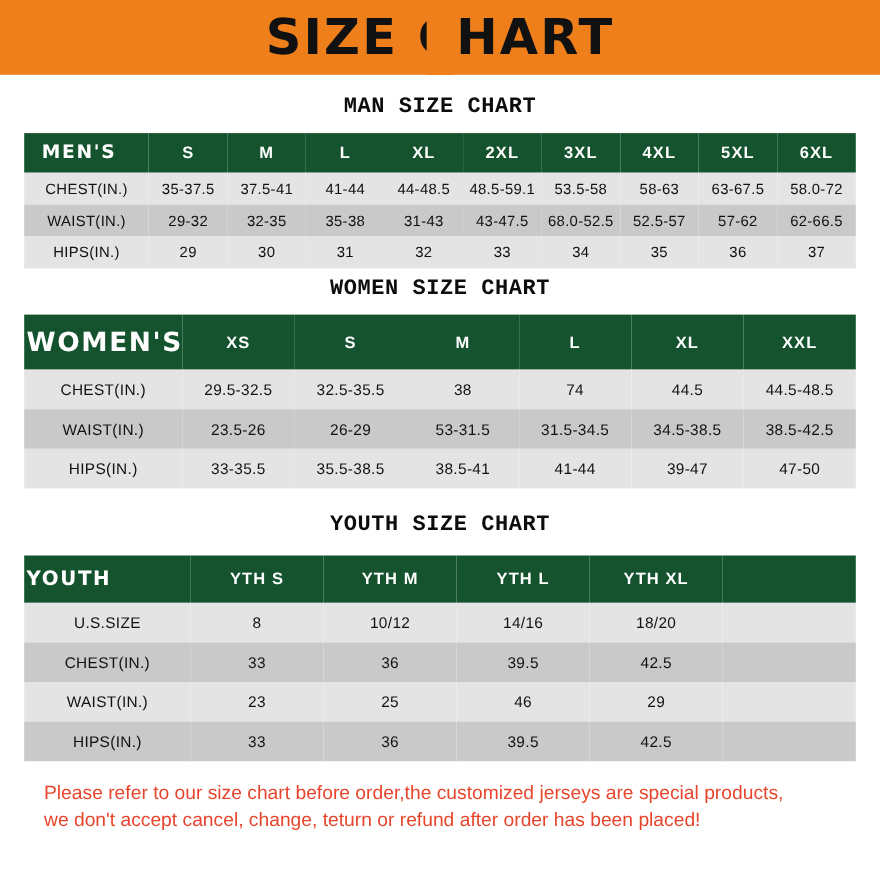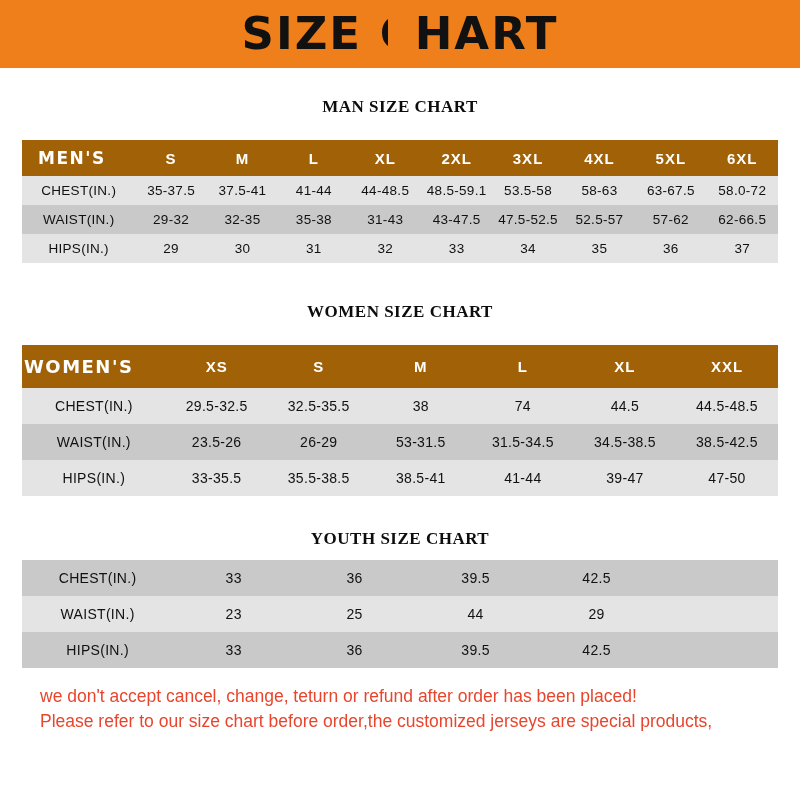--- a/index.html
+++ b/index.html
@@ -47,45 +47,45 @@
     line-height: 1;
     margin: 0;
     padding-bottom: 2px;
   }
   .body-wrap {
     padding: 0 22px;
     box-sizing: border-box;
   }
   .section-title {
     text-align: center;
-    font-family: Liberation Serif, serif;
+    font-family: Liberation Mono, monospace;
     font-weight: bold;
-    font-size: 17px;
+    font-size: 20px;
     letter-spacing: 0.5px;
     color: #0d0d0d;
-    margin: 11px;
+    margin: 0;
   }
   .t-man { padding-top: 18px; padding-bottom: 12px; }
-  .t-women { padding-top: 28px; padding-bottom: 12px; }
-  .t-youth { padding-top: 22px; padding-bottom: 0; }
+  .t-women { padding-top: 7px; padding-bottom: 12px; }
+  .t-youth { padding-top: 22px; padding-bottom: 16px; }
 
   table.size-table {
     width: 100%;
     border-collapse: collapse;
     table-layout: fixed;
   }
   table.size-table th,
   table.size-table td {
     text-align: center;
     vertical-align: middle;
     font-family: "Liberation Sans", sans-serif;
   }
   
   tr.head-row {
-    background: #a16207;
+    background: #14532d;
   }
   tr.head-row th {
     color: #ffffff;
     font-size: 14px;
     font-weight: normal;
     letter-spacing: 1px;
     padding: 8px 2px;
   }
   tr.head-row th.corner {
     font-family: "DejaVu Sans", sans-serif;
@@ -120,21 +120,21 @@
   
   .women-table col.c0 { width: 19%; }
   
   .youth-table col.c0 { width: 20%; }
   .youth-table tr.head-row th.size-lab { font-size: 15px; }
   .youth-table tr.head-row th { padding: 11px 2px; }
   .youth-table tr.row-light td, .youth-table tr.row-dark td { padding: 10px 2px; font-size: 14px; }
   .women-table tr.head-row th { padding: 11px 2px; }
   .women-table tr.row-light td, .women-table tr.row-dark td { padding: 10px 2px; font-size: 14px; }
   .youth-table tr.head-row th.corner { font-size: 18px; }
-  .women-table tr.head-row th.corner { font-size: 18px; }
+  .women-table tr.head-row th.corner { font-size: 24px; }
 
   .notice {
     padding: 16px 18px 0 18px;
     color: #e8452c;
     font-family: "Liberation Sans", sans-serif;
     font-size: 17.5px;
     line-height: 1.45;
     text-align: left;
   }
   .notice span { display: block; }
@@ -189,21 +189,21 @@
           <td>63-67.5</td>
           <td>58.0-72</td>
         </tr>
         <tr class="row-dark">
           <td class="rowlabel">WAIST(IN.)</td>
           <td>29-32</td>
           <td>32-35</td>
           <td>35-38</td>
           <td>31-43</td>
           <td>43-47.5</td>
-          <td>47.5-52.5</td>
+          <td>68.0-52.5</td>
           <td>52.5-57</td>
           <td>57-62</td>
           <td>62-66.5</td>
         </tr>
         <tr class="row-light">
           <td class="rowlabel">HIPS(IN.)</td>
           <td>29</td>
           <td>30</td>
           <td>31</td>
           <td>32</td>
@@ -271,46 +271,62 @@
     <table class="size-table youth-table">
       <colgroup>
         <col class="c0">
           <col>
           <col>
           <col>
           <col>
           <col>
       </colgroup>
       <tbody>
+        <tr class="head-row">
+          <th class="corner">YOUTH</th>
+          <th class="size-lab">YTH S</th>
+          <th class="size-lab">YTH M</th>
+          <th class="size-lab">YTH L</th>
+          <th class="size-lab">YTH XL</th>
+          <th></th>
+        </tr>
+        <tr class="row-light">
+          <td class="rowlabel">U.S.SIZE</td>
+          <td>8</td>
+          <td>10/12</td>
+          <td>14/16</td>
+          <td>18/20</td>
+          <td></td>
+        </tr>
         <tr class="row-dark">
           <td class="rowlabel">CHEST(IN.)</td>
           <td>33</td>
           <td>36</td>
           <td>39.5</td>
           <td>42.5</td>
           <td></td>
         </tr>
         <tr class="row-light">
           <td class="rowlabel">WAIST(IN.)</td>
           <td>23</td>
           <td>25</td>
-          <td>44</td>
+          <td>46</td>
           <td>29</td>
           <td></td>
         </tr>
         <tr class="row-dark">
           <td class="rowlabel">HIPS(IN.)</td>
           <td>33</td>
           <td>36</td>
           <td>39.5</td>
           <td>42.5</td>
           <td></td>
         </tr>
       </tbody>
     </table>
 
     <div class="notice">
+      <span>Please refer to our size chart before order,the customized jerseys are special products,</span>
       <span>we don't accept cancel, change, teturn or refund after order has been placed!</span>
-      <span>Please refer to our size chart before order,the customized jerseys are special products,</span>
     </div>
 
   </div>
 </div>
 
 </body></html>

